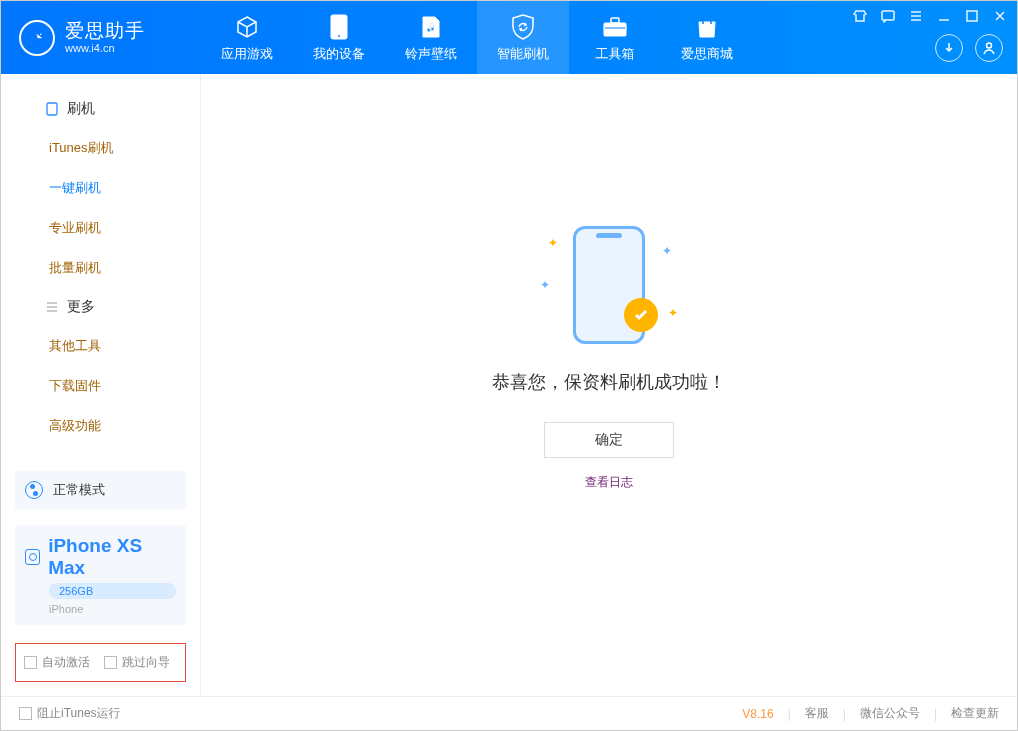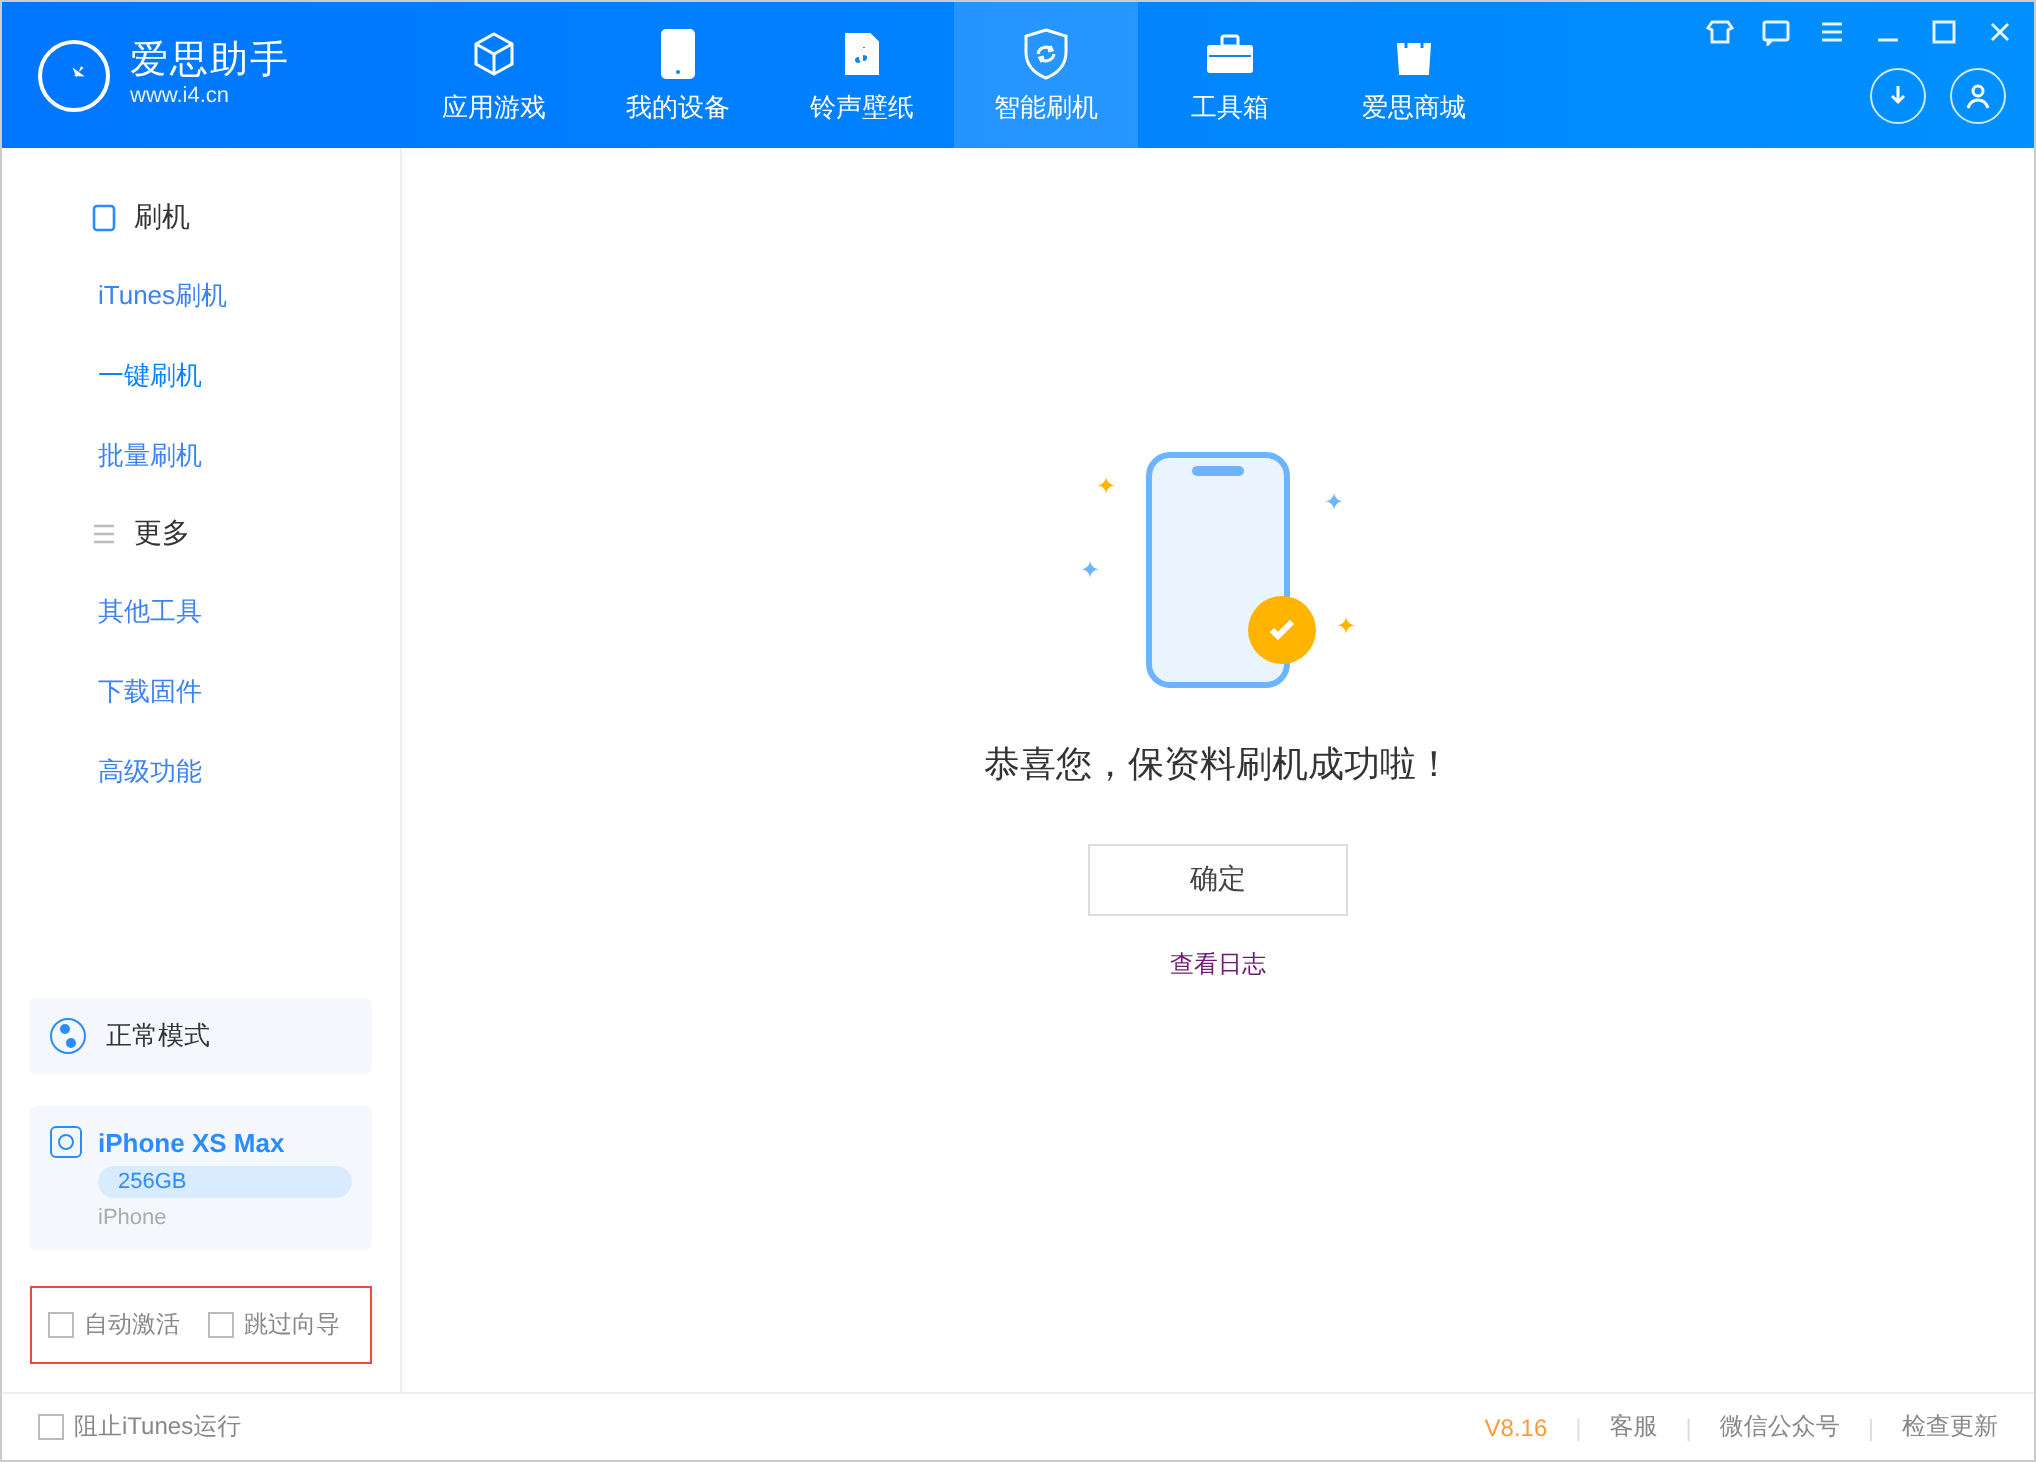--- a/index.html
+++ b/index.html
@@ -25,33 +25,33 @@
 .hdr-right { position:absolute; right:14px; bottom:12px; display:flex; gap:12px; }
 .hdr-right .circ { width:28px; height:28px; border:1.5px solid rgba(255,255,255,.8); border-radius:50%; display:flex; align-items:center; justify-content:center; cursor:pointer; }
 .hdr-right svg { stroke:#fff; fill:none; stroke-width:1.5; }
 
 
 .body { flex:1; display:flex; min-height:0; }
 .side { width:200px; border-right:1px solid #eee; display:flex; flex-direction:column; padding-top:16px; }
 .sec-hdr { display:flex; align-items:center; gap:8px; padding:10px 20px; font-size:14px; color:#333;margin-left:24px; }
 .sec-hdr .sic { width:14px; height:14px; display:flex; align-items:center; justify-content:center; }
 .sec-items { display:flex; flex-direction:column; }
-.s-item { padding:11px 20px 11px 48px; font-size:13px; color:#3b82f6; cursor:pointer; }
+.s-item { padding:11px 20px 11px 48px; font-size:13px; color:#a16207; cursor:pointer; }
 .s-item.active { color:#0a84ff; }
 .side-fill { flex:1; }
 .mode-box, .dev-box { margin:8px 14px; background:#f4f8fc; border-radius:3px; padding:10px 10px; display:flex; flex-direction:column; gap:4px; }
 .mode-box { flex-direction:row; align-items:center; gap:10px; }
 .mode-ic { width:18px; height:18px; border:1.5px solid #2b8cff; border-radius:50%; display:flex; align-items:center; justify-content:center; font-size:10px; color:#2b8cff; position:relative; }
 .mode-ic::before,.mode-ic::after{content:"";position:absolute;width:5px;height:5px;border-radius:50%;background:#2b8cff;}
 .mode-ic::before{top:2px;left:4px;} .mode-ic::after{bottom:2px;right:4px;}
 .mode-txt{ font-size:13px; color:#333; font-weight:500; }
 .dev-row { display:flex; align-items:center; gap:8px; }
 .dev-ic { width:16px; height:16px; border:1.5px solid #2b8cff; border-radius:3px; display:flex; align-items:center; justify-content:center; }
 .dev-ic::after{content:"";width:6px;height:6px;border:1.5px solid #2b8cff;border-radius:50%;}
-.dev-name { font-size:13px; color:#2b8cff; font-weight:600; }
+.dev-name { font-size:19px; color:#2b8cff; font-weight:600; }
 .dev-cap { display:inline-block; background:#d8ebff; color:#2b8cff; font-size:11px; padding:2px 10px; border-radius:10px; margin-left:24px; }
 .dev-sub { font-size:11px; color:#aaa; margin-left:24px; }
 .opt-box { margin:10px 14px 14px; border:1.5px solid #e74c3c; padding:10px 8px; display:flex; gap:14px; }
 .chk { display:flex; align-items:center; gap:5px; cursor:pointer;text-align:right; }
 .chk .box { width:13px; height:13px; border:1px solid #bbb; background:#fff; }
 .chk .lbl { font-size:12px; color:#888; }
 
 
 .main { flex:1; display:flex; flex-direction:column; align-items:center; justify-content:center; gap:20px; padding-bottom:60px; }
 .illus { width:150px; height:130px; position:relative; display:flex; align-items:center; justify-content:center; }
@@ -201,20 +201,21 @@
         <span class="sic">
             <svg width="12" height="14" viewBox="0 0 12 14">
               <rect x="1" y="1" width="10" height="12" rx="1.5" fill="none" stroke="#2b8cff" stroke-width="1.3"></rect>
             </svg>
           </span>
         <span>刷机</span>
       </div>
       <div class="sec-items">
         <div class="s-item">iTunes刷机</div>
         <div class="s-item active">一键刷机</div>
+        <div class="s-item">专业刷机</div>
         <div class="s-item">批量刷机</div>
       </div>
       <div class="sec-hdr">
         <span class="sic">
             <svg width="12" height="12" viewBox="0 0 12 12">
               <path d="M1 2h10M1 6h10M1 10h10" stroke="#bbb" stroke-width="1.3"></path>
             </svg>
           </span>
         <span>更多</span>
       </div>

